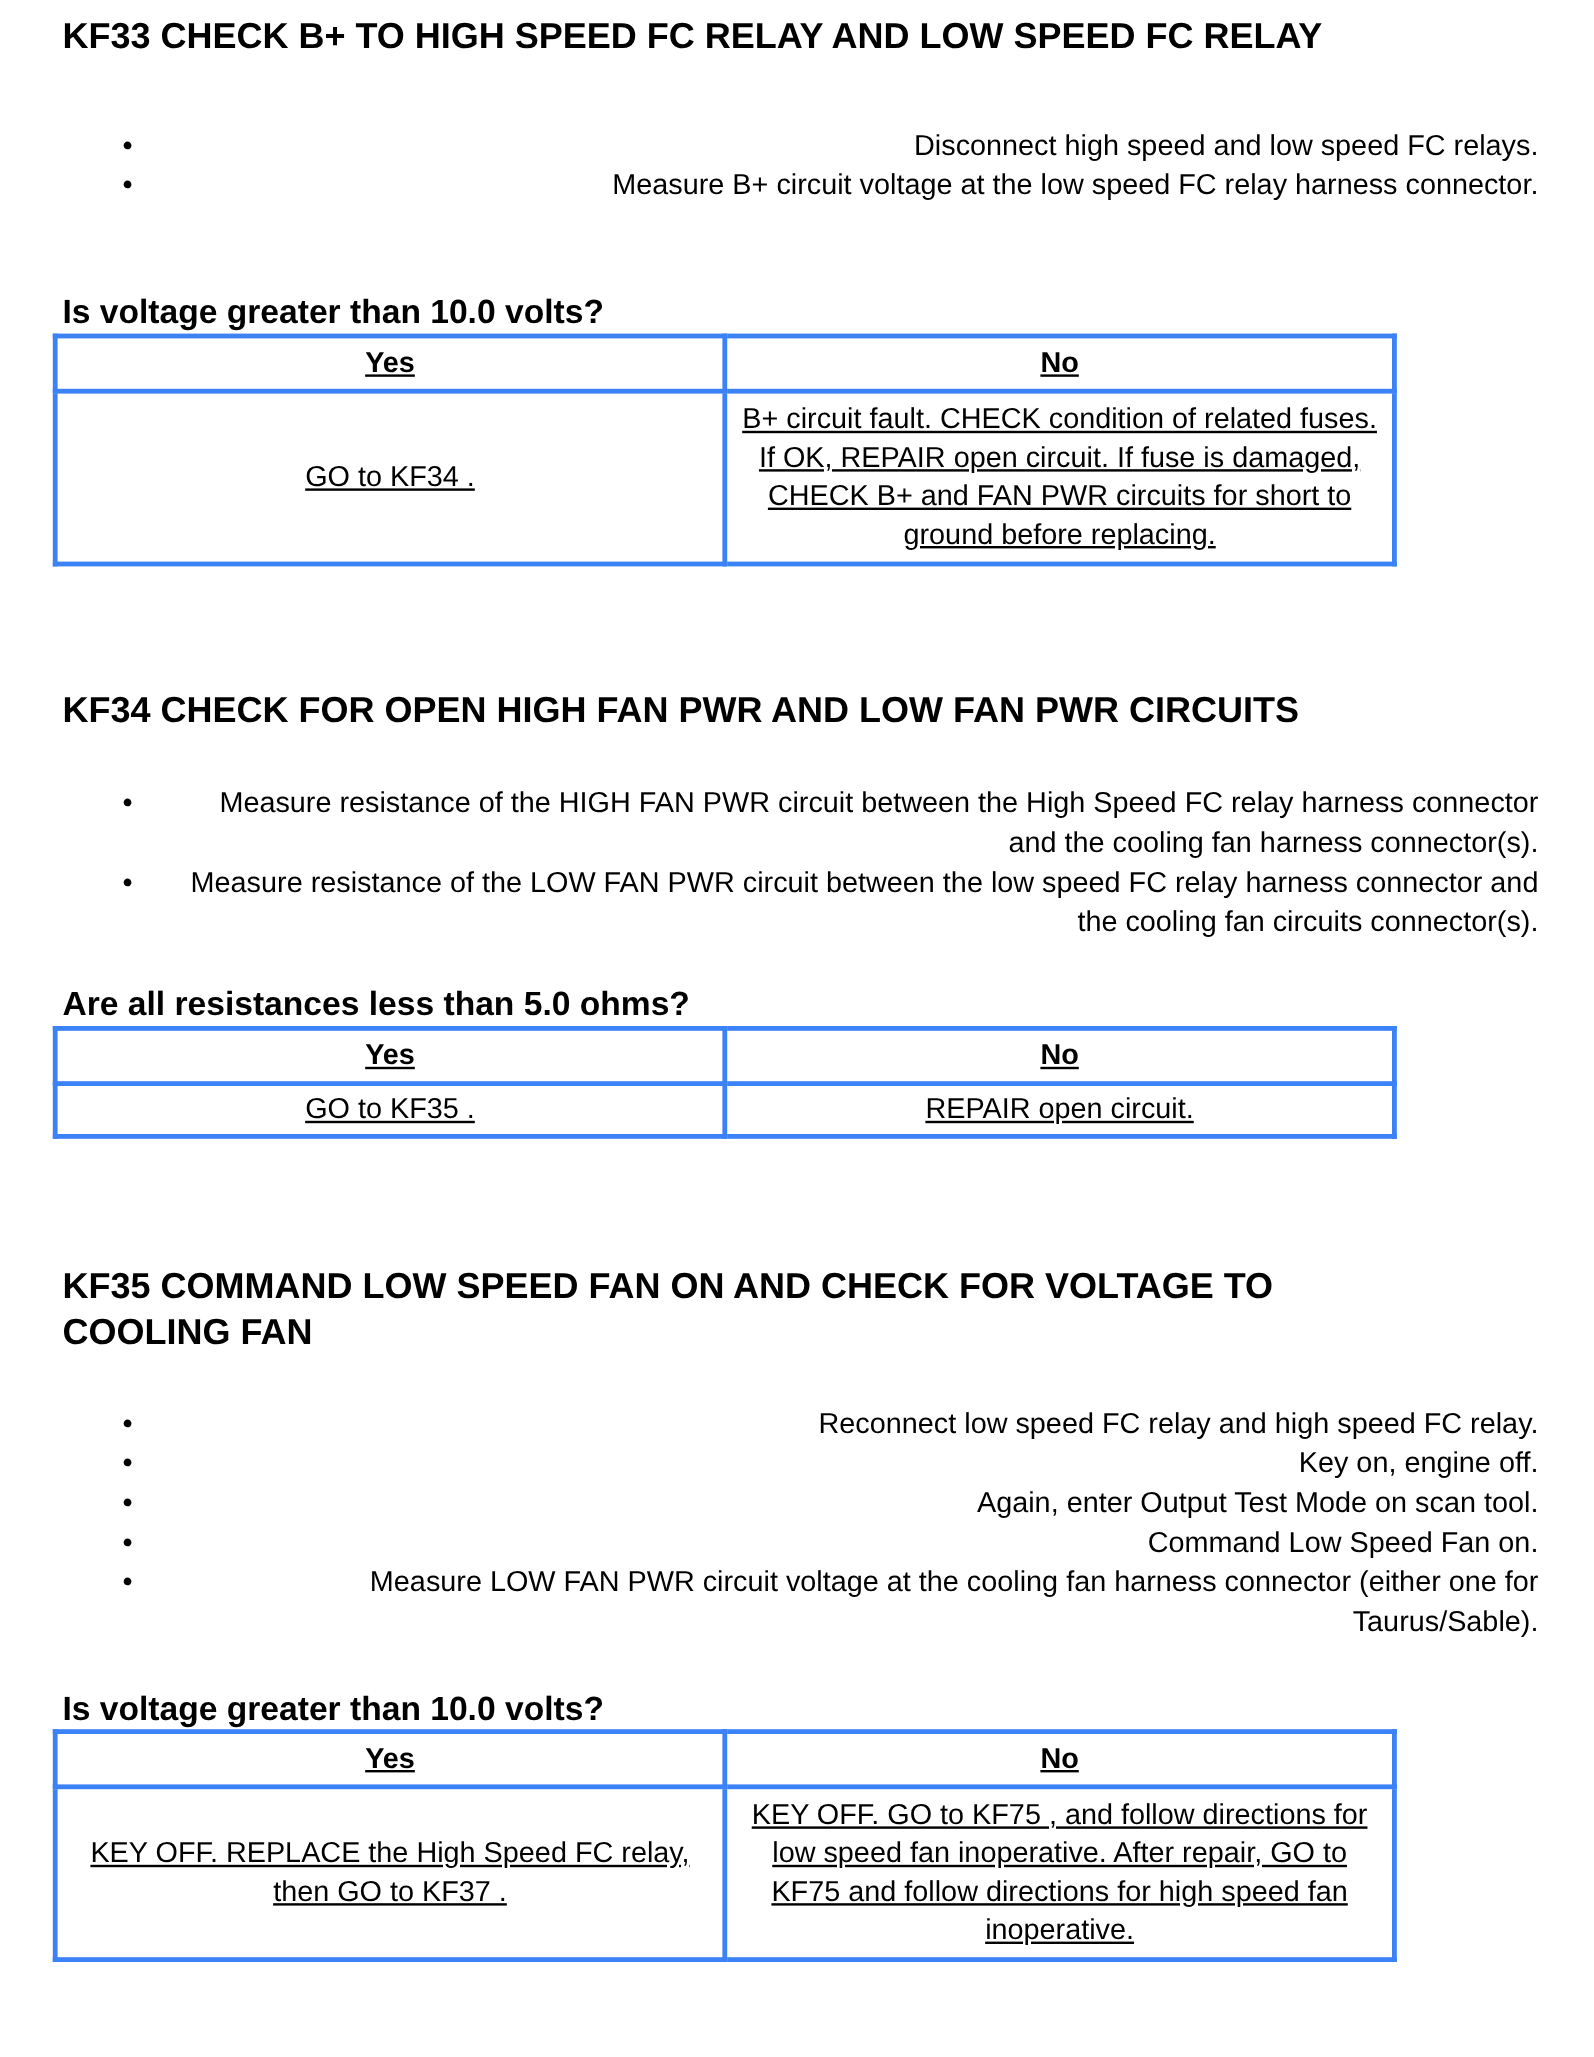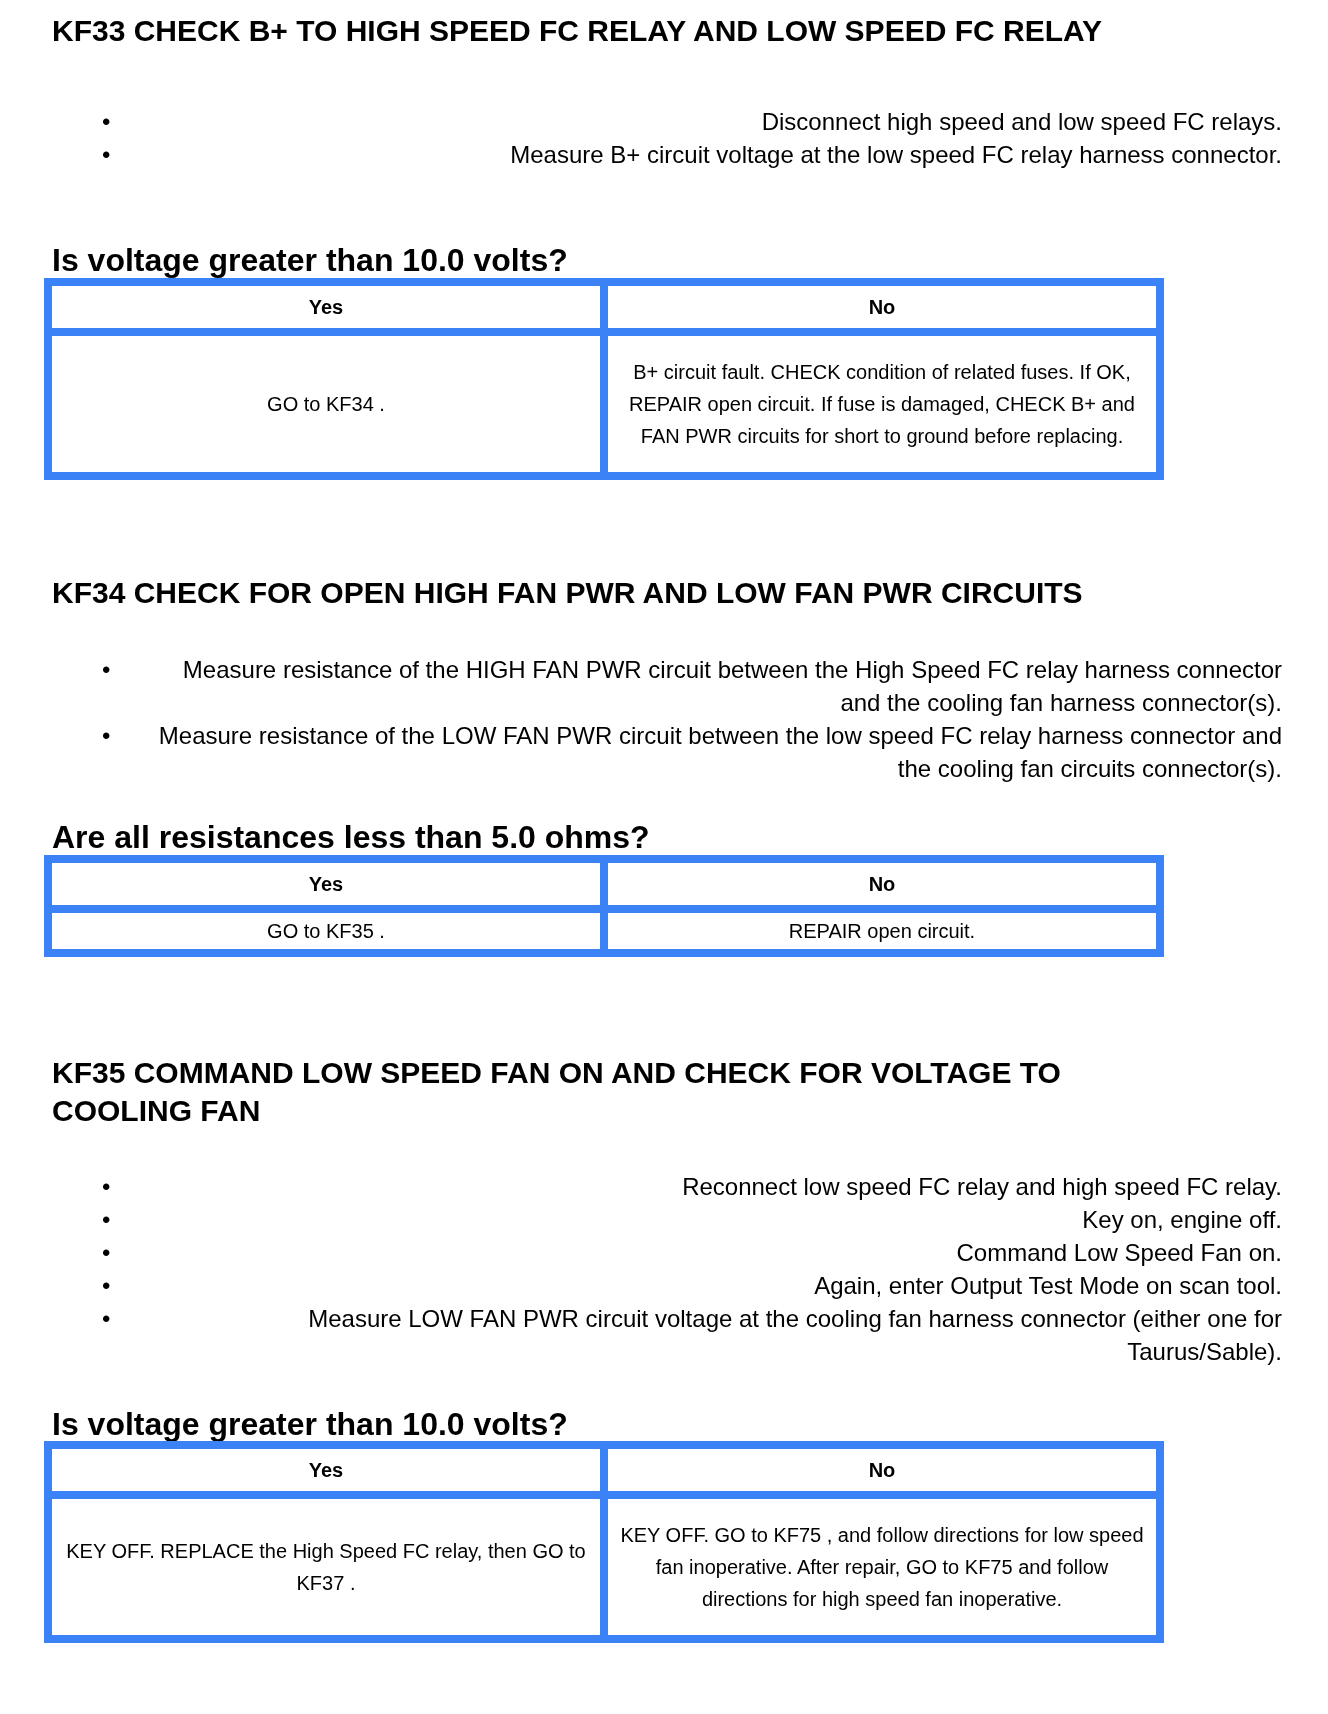--- a/index.html
+++ b/index.html
@@ -2,23 +2,23 @@
 <html><head>
 <meta charset="utf-8">
 <style>
   html, body { margin:0; padding:0; background:#ffffff; }
   body { width:1328px; height:1714px; position:relative; font-family:"Liberation Sans", sans-serif; color:#000; overflow:hidden; }
   .section { position:absolute; left:52px; width:1230px; }
   .title { font-weight:bold; font-size:30px; line-height:38px; margin:0; }
   ul.steps { list-style:none; margin:0; padding:0;text-align:right; }
   ul.steps li { position:relative; padding-left:100px; font-size:24px; line-height:33px; }
   ul.steps li::before { content:"\2022"; position:absolute; left:50px; top:0; font-size:24px; }
-  .question { font-weight:bold; font-size:32px; line-height:28px; margin:0; }
+  .question { font-weight:bold; font-size:28px; line-height:28px; margin:0; }
   table.qt { position:absolute; border-collapse:collapse; width:1120px; left:44px; }
-  table.qt th, table.qt td { border:8px solid #3b82f6; font-size:20px; line-height:32px; vertical-align:middle; }
+  table.qt th, table.qt td { border:4px solid #3b82f6; font-size:24px; line-height:32px; vertical-align:middle;text-decoration:underline; }
   table.qt th { font-weight:bold; height:42px; text-align:center; padding:0; }
   table.qt td { text-align:center; padding:2px 6px; }
   table.qt col { width:50%; }
 </style>
 </head>
 <body>
 
 <h1 class="section title" style="top:12px;">KF33 CHECK B+ TO HIGH SPEED FC RELAY AND LOW SPEED FC RELAY</h1>
 <ul class="section steps" style="top:105px;">
   <li>Disconnect high speed and low speed FC relays.</li>
@@ -62,22 +62,22 @@
     <td>GO to KF35 .</td>
     <td>REPAIR open circuit.</td>
   </tr>
 </tbody>
   </table>
 
 <h1 class="section title" style="top:1054px; width:1150px;">KF35 COMMAND LOW SPEED FAN ON AND CHECK FOR VOLTAGE TO COOLING FAN</h1>
 <ul class="section steps" style="top:1170px;">
   <li>Reconnect low speed FC relay and high speed FC relay.</li>
   <li>Key on, engine off.</li>
+  <li>Again, enter Output Test Mode on scan tool.</li>
   <li>Command Low Speed Fan on.</li>
-  <li>Again, enter Output Test Mode on scan tool.</li>
   <li>Measure LOW FAN PWR circuit voltage at the cooling fan harness connector (either one for Taurus/Sable).</li>
 </ul>
 <p class="section question" style="top:1410px;">Is voltage greater than 10.0 volts?</p>
 <table class="qt" style="top:1441px;">
   <colgroup>
       <col>
       <col>
     </colgroup>
   <tbody>
       <tr>

